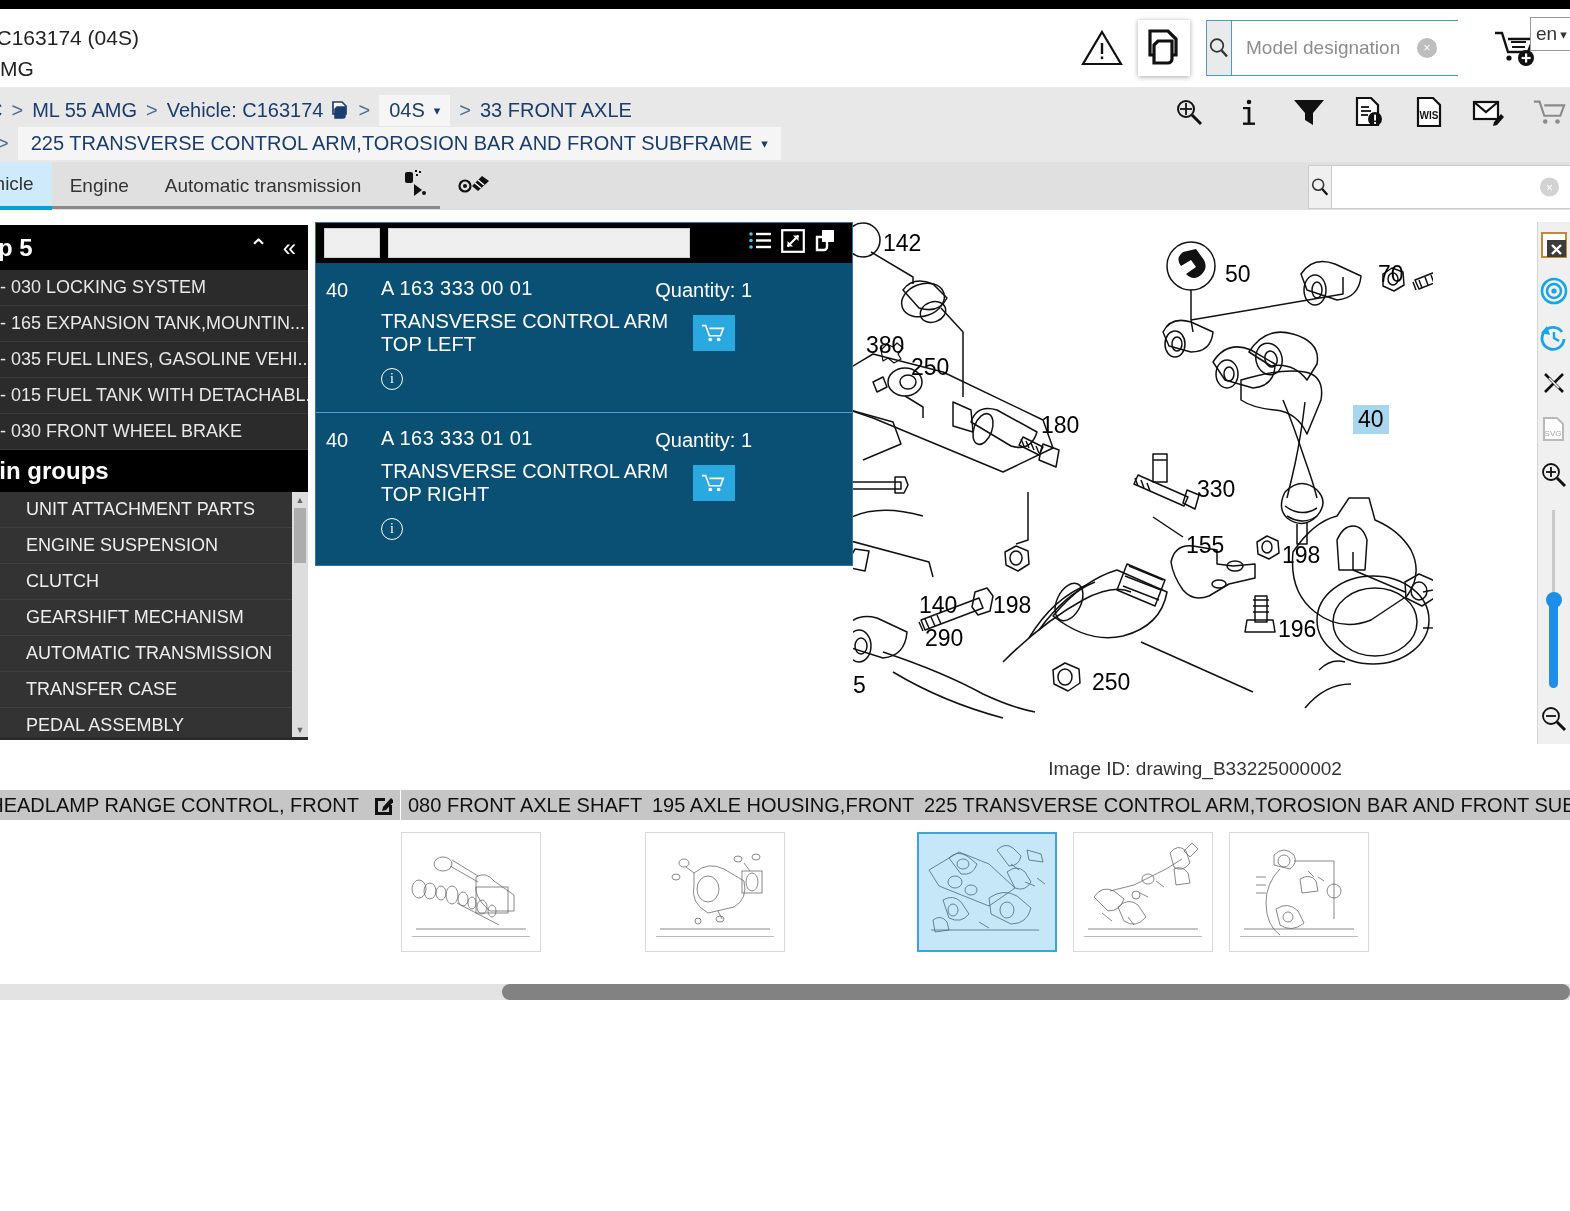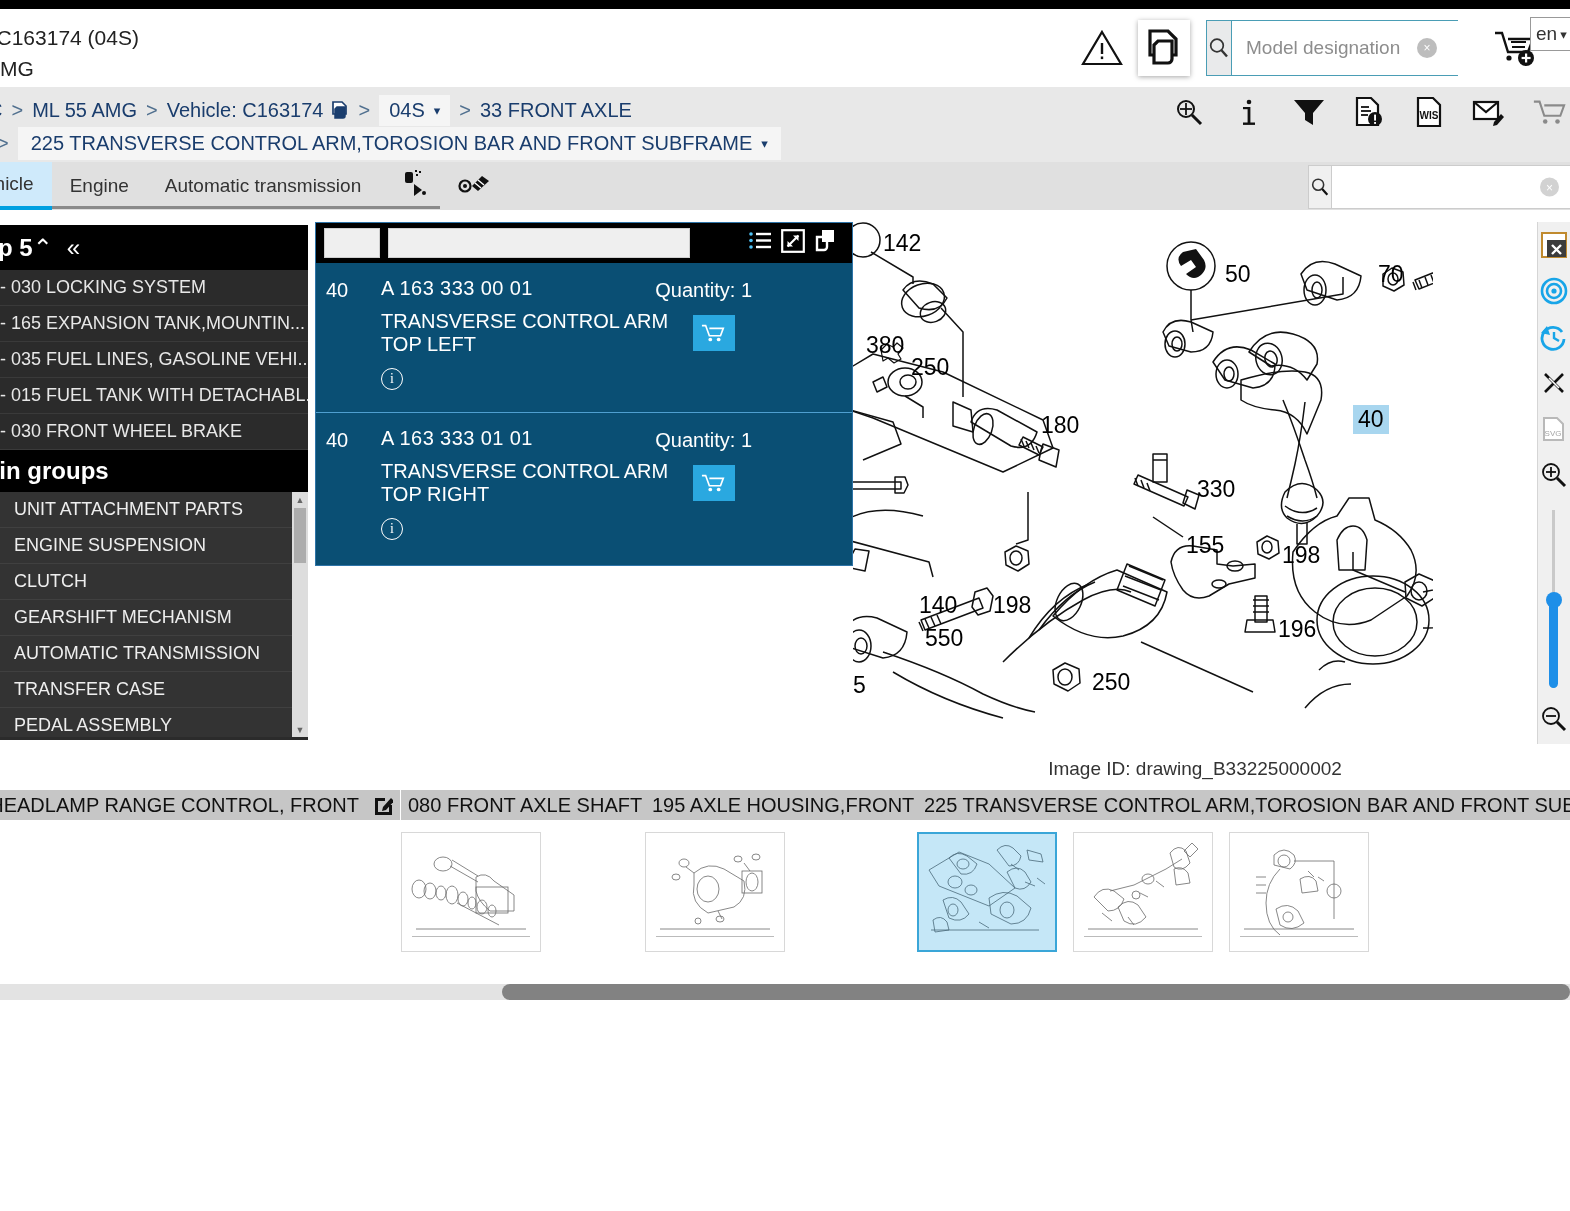--- a/index.html
+++ b/index.html
@@ -56,28 +56,28 @@
   .tabicons { display:flex; align-items:center; gap:22px; padding-left:22px; }
   .tab-underline { position:absolute; left:0; top:44px; width:440px; height:3px; background:#8a8a8a; }
   .tabbar-right { position:absolute; right:0; top:0; width:1130px; height:48px; background:#e0e0e0; }
   .tb-search { position:absolute; right:0; top:3px; width:262px; height:44px; display:flex; background:#fff; border:1px solid #ccc; }
   .tb-search .ic { width:52px; background:#f0f0f0; border-right:1px solid #ccc; display:flex; align-items:center; justify-content:center; }
   .tb-search input { flex:1; border:none; outline:none; font-size:17px; padding:0 10px; font-family:"Liberation Sans", sans-serif; }
   .tb-clear { position:absolute; right:10px; top:50%; transform:translateY(-50%); width:19px; height:19px; border-radius:50%; background:#d2d2d2; color:#fff; font-size:12px; display:flex; align-items:center; justify-content:center; }
 
   
   .sidebar { position:absolute; left:0; top:225px; width:308px; height:515px; background:#2b2b2b; }
-  .sb-head { height:45px; background:#000; display:flex; align-items:center; padding:0 12px; }
+  .sb-head { height:45px; background:#000; display:flex; align-items:center; justify-content:space-between; padding:0 12px; }
   .sb-head .t { color:#fff; font-size:24px; font-weight:bold; margin-left:-14px; }
   .sb-head .acts { display:flex; gap:14px; color:#fff; font-size:24px; }
   .sb-list { background:#2b2b2b; }
   .sb-item { height:36px; display:flex; align-items:center; padding-left:0; color:#e8e8e8; font-size:18px; border-bottom:1px solid #3a3a3a; white-space:nowrap; overflow:hidden; }
   .sb-sub { height:42px; background:#000; color:#fff; font-size:24px; font-weight:bold; display:flex; align-items:center; padding-left:2px; margin-left:-16px; }
   .mg-wrap { position:relative; background:#333; height:245px; overflow:hidden; }
-  .mg-item { height:36px; display:flex; align-items:center; padding-left:14px; color:#eee; font-size:18px; border-bottom:1px solid #404040; white-space:nowrap; }
+  .mg-item { height:36px; display:flex; align-items:center; padding-left:26px; color:#eee; font-size:18px; border-bottom:1px solid #404040; white-space:nowrap; }
   .mg-scroll { position:absolute; right:0; top:0; width:16px; height:245px; background:#ddd; }
   .mg-sc-up, .mg-sc-dn { width:16px; height:15px; background:#ddd; display:flex; align-items:center; justify-content:center; font-size:9px; color:#666; }
   .mg-sc-dn { position:absolute; bottom:0; }
   .mg-sc-thumb { position:absolute; top:16px; left:2px; width:12px; height:55px; background:#adadad; }
 
   
   .parts { position:absolute; left:315px; top:222px; width:538px; height:344px; background:#0a4f74; border:1px solid #2e74a8; }
   .parts-head { height:40px; background:#000; display:flex; align-items:center; padding:0 8px; }
   .ph-box1 { width:56px; height:30px; background:#efefef; border:1px solid #cfcfcf; }
   .ph-box2 { flex:1; height:30px; background:#efefef; border:1px solid #cfcfcf; margin-left:8px; margin-right:8px; max-width:302px; }
@@ -554,21 +554,21 @@
     <div class="callout" style="left:372px; top:39px;">50</div>
     <div class="callout" style="left:525px; top:39px;">70</div>
     <div class="callout" style="left:645px; top:46px;">60</div>
     <div class="callout hl" style="left:500px; top:183px;">40</div>
     <div class="callout" style="left:333px; top:310px;">155</div>
     <div class="callout" style="left:429px; top:320px;">198</div>
     <div class="callout" style="left:596px; top:369px;">260</div>
     <div class="callout" style="left:425px; top:394px;">196</div>
     <div class="callout" style="left:66px;  top:370px;">140</div>
     <div class="callout" style="left:140px; top:370px;">198</div>
-    <div class="callout" style="left:72px;  top:403px;">550</div>
+    <div class="callout" style="left:72px;  top:403px;">290</div>
     <div class="callout" style="left:239px; top:447px;">250</div>
     <div class="callout" style="left:0px;   top:450px;">5</div>
   </div>
 
   <div class="rail">
     <div class="rail-ic">
       <svg width="28" height="28" viewBox="0 0 28 28">
           <rect x="2" y="2" width="24" height="24" fill="#fff" stroke="#c08a2e" stroke-width="2"></rect>
           <rect x="7" y="9" width="19" height="17" fill="#3c3c3c"></rect>
           <path d="M12 14 l9 9 M21 14 l-9 9" stroke="#fff" stroke-width="2.4"></path>

